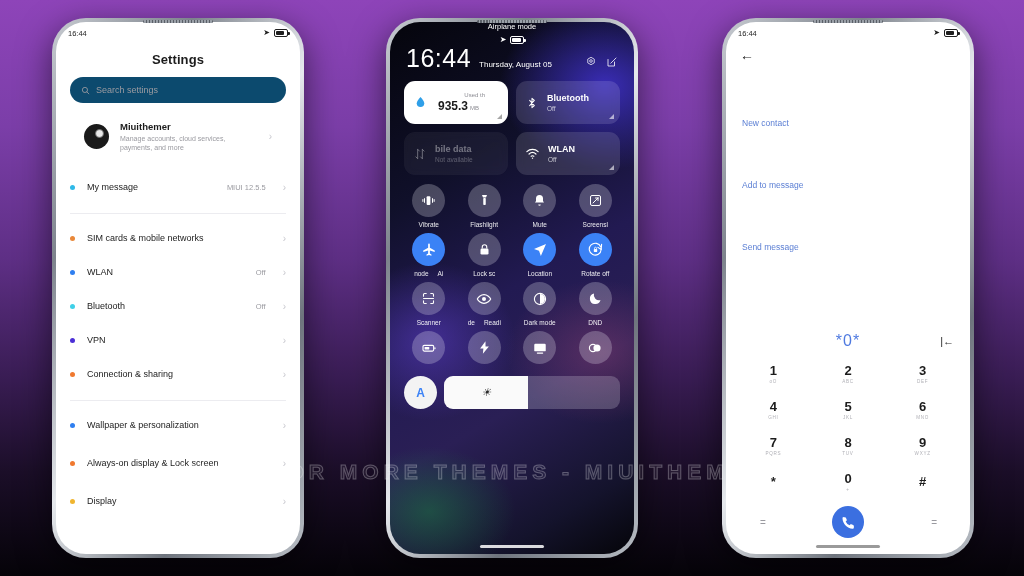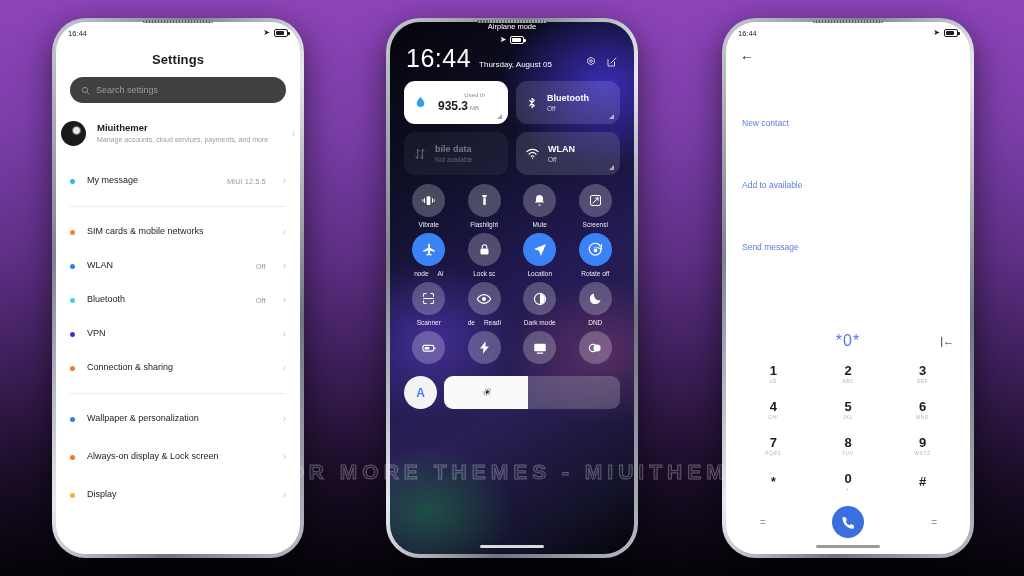--- a/index.html
+++ b/index.html
@@ -47,26 +47,26 @@
   .batt::after { content:""; position:absolute; right:-2.5px; top:2px; width:1.5px; height:3px; background:currentColor; border-radius:0 1px 1px 0; }
   .batt i { position:absolute; left:1px; top:1px; bottom:1px; width:70%; background:currentColor; border-radius:1px; display:block; }
   .loc-arrow { font-size:8px; line-height:1; transform:rotate(0deg); }
   .sb-light { color:#fff;flex-direction:column; }
   .sb-dark { color:#1d1d1d; }
 
   
   .p1 .screen { background:#fff; color:#1c1c1c; }
   .s-title { text-align:center; font-size:13px; font-weight:600; padding:8px 16px 10px; letter-spacing:.1px; }
   .s-search {
-    margin:0 14px 18px; height:26px; border-radius:13px; background:#404040;
+    margin:0 14px 18px; height:26px; border-radius:13px; background:#0c4a6e;
     display:flex; align-items:center; gap:6px; padding:0 11px;
     font-size:9px; color:#9b9ba1;
   }
   .s-search svg { flex:none; }
-  .acct { display:flex; align-items:center; gap:11px; padding:0 5px 18px; }
+  .acct { display:flex; align-items:center; gap:11px; padding:0 28px 18px; }
   .acct-av {
     width:25px; height:25px; border-radius:50%; flex:none;
     background:radial-gradient(circle at 62% 38%, #e9e9e9 0 13%, #1a1a1a 22% 100%);
   }
   .acct-txt { flex:1; min-width:0; }
   .acct-name { font-size:9.5px; font-weight:600; line-height:1.25; }
   .acct-sub { font-size:7px; color:#9a9aa0; line-height:1.35; margin-top:1px; }
   .chev { color:#c9c9cf; font-size:10px; line-height:1; flex:none; }
 
   .srow { display:flex; align-items:center; padding:0 14px; height:34px; gap:12px; }
@@ -527,21 +527,21 @@
           </span>
       </span>
     </div>
 
     <div class="d-head">
       <div class="d-back">←</div>
     </div>
 
     <div class="d-links">
       <div class="d-link">New contact</div>
-      <div class="d-link">Add to available</div>
+      <div class="d-link">Add to message</div>
       <div class="d-link">Send message</div>
     </div>
 
     <div class="d-spacer"></div>
 
     <div class="d-numrow">
       <div class="d-num">*0*</div>
       <div class="d-del">|←</div>
     </div>
 

